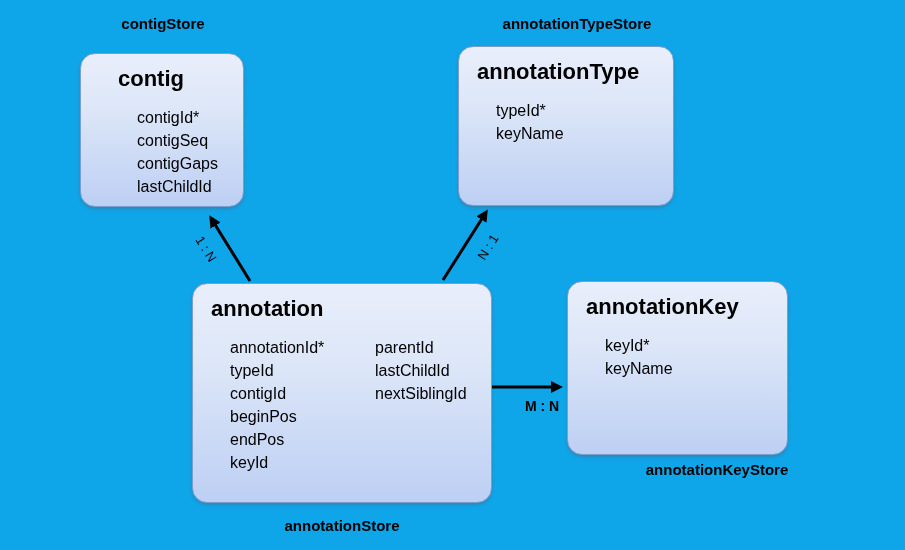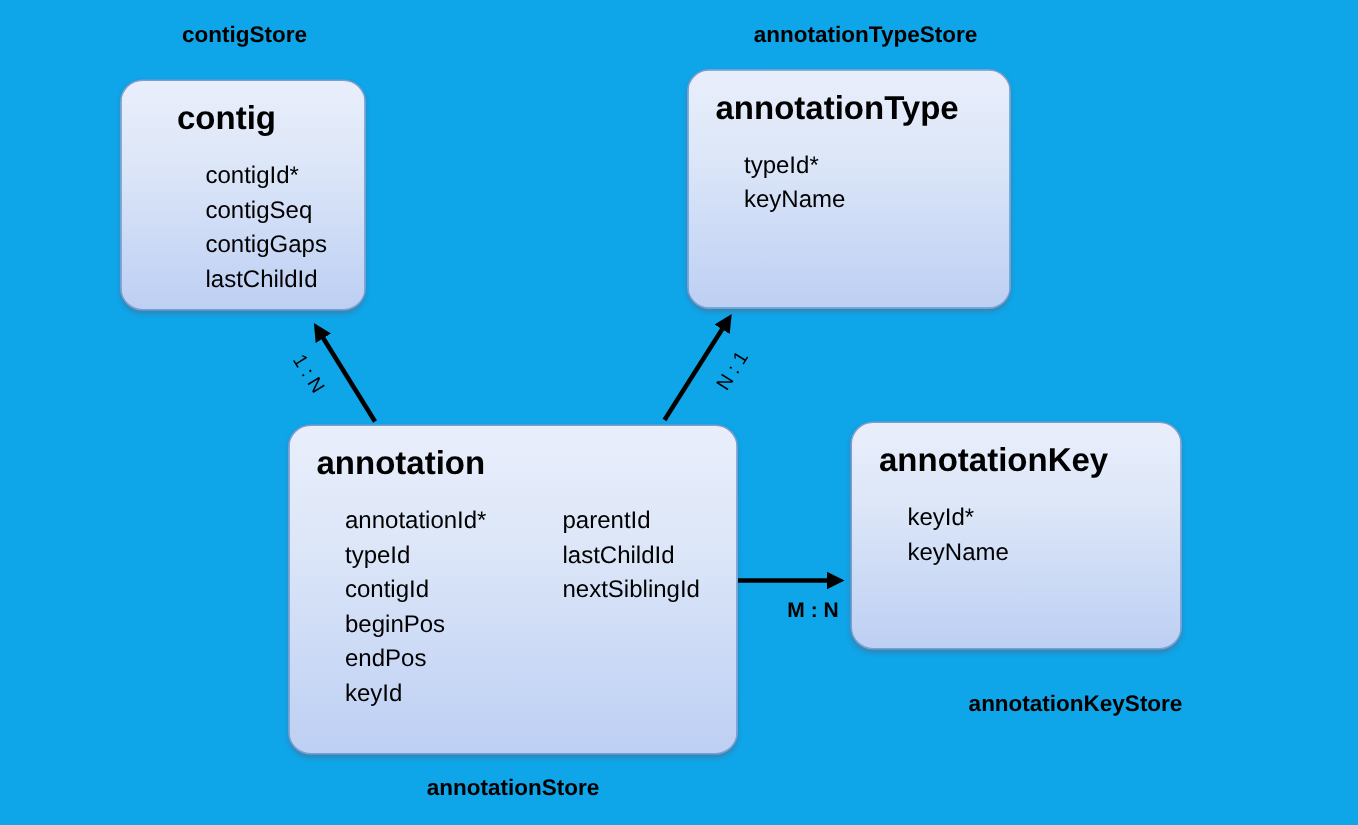--- a/index.html
+++ b/index.html
@@ -38,21 +38,21 @@
   .col-right { flex: 1; }
   .col-left .field, .col-right .field, .fields .field {
     font-size: 16px;
     line-height: 23px;
     white-space: nowrap;
     margin-left: 19px;
   }
   #box-contig        { left: 80px;  top: 53px;  width: 164px; height: 154px; padding-left: 37px; }
   #box-annotationType{ left: 458px; top: 46px;  width: 216px; height: 160px; }
   #box-annotation    { left: 192px; top: 283px; width: 300px; height: 220px; }
-  #box-annotationKey { left: 567px; top: 281px; width: 221px; height: 152px; }
+  #box-annotationKey { left: 567px; top: 281px; width: 221px; height: 174px; }
 
   .store-label {
     position: absolute;
     transform: translateX(-50%);
     font-size: 15px;
     font-weight: bold;
     white-space: nowrap;
   }
   #store-contig         { left: 163px; top: 15px; }
   #store-annotationType { left: 577px; top: 15px; }

